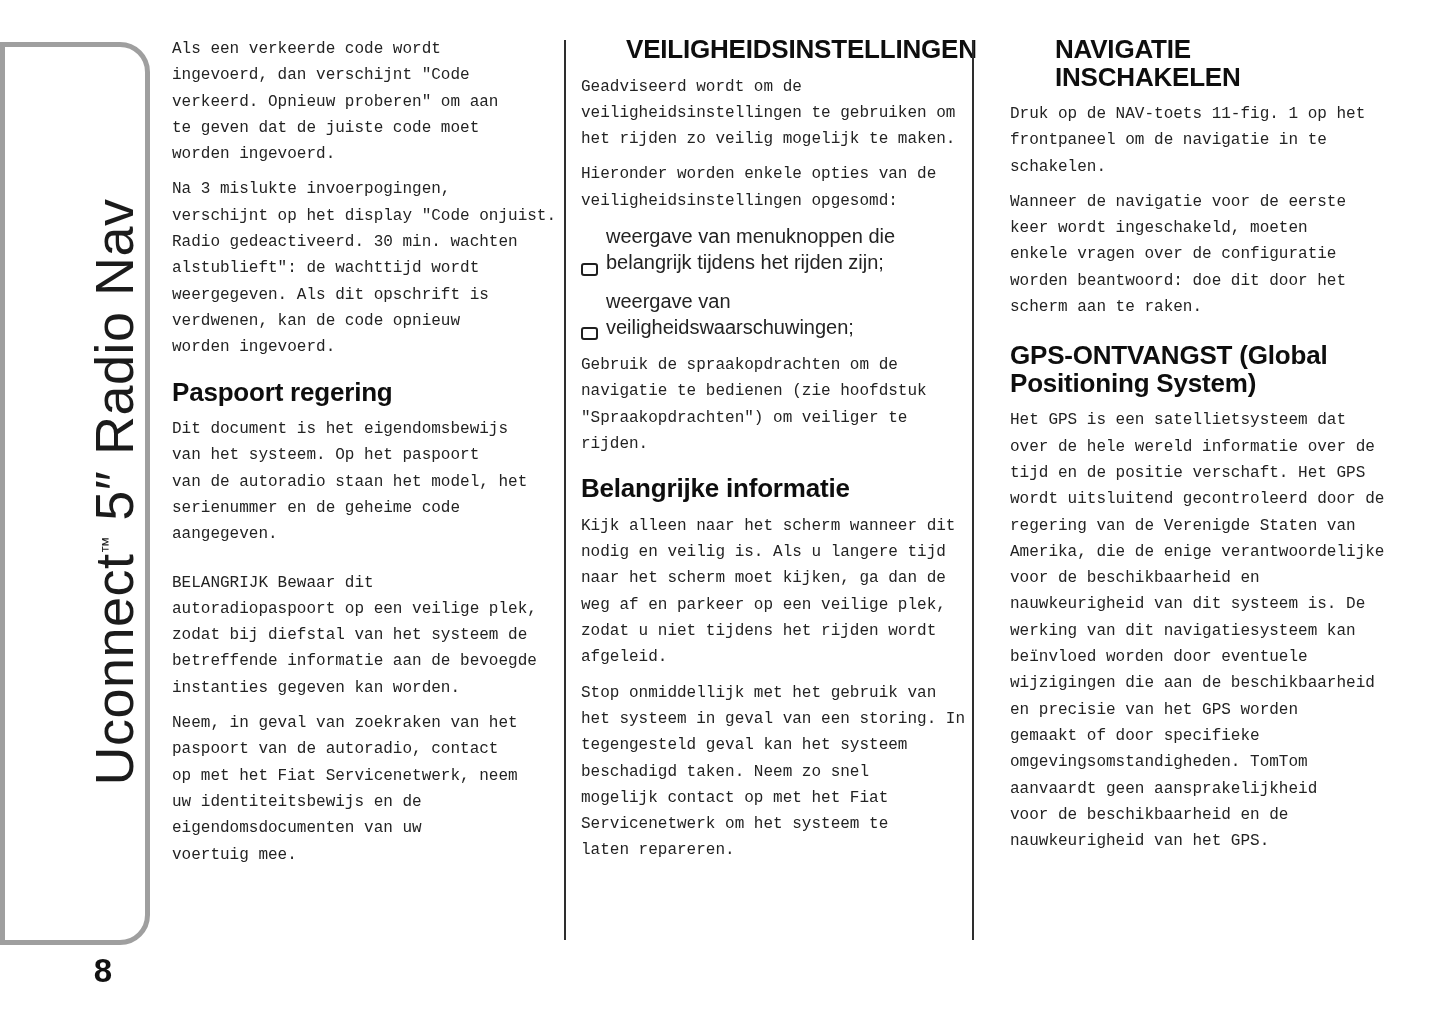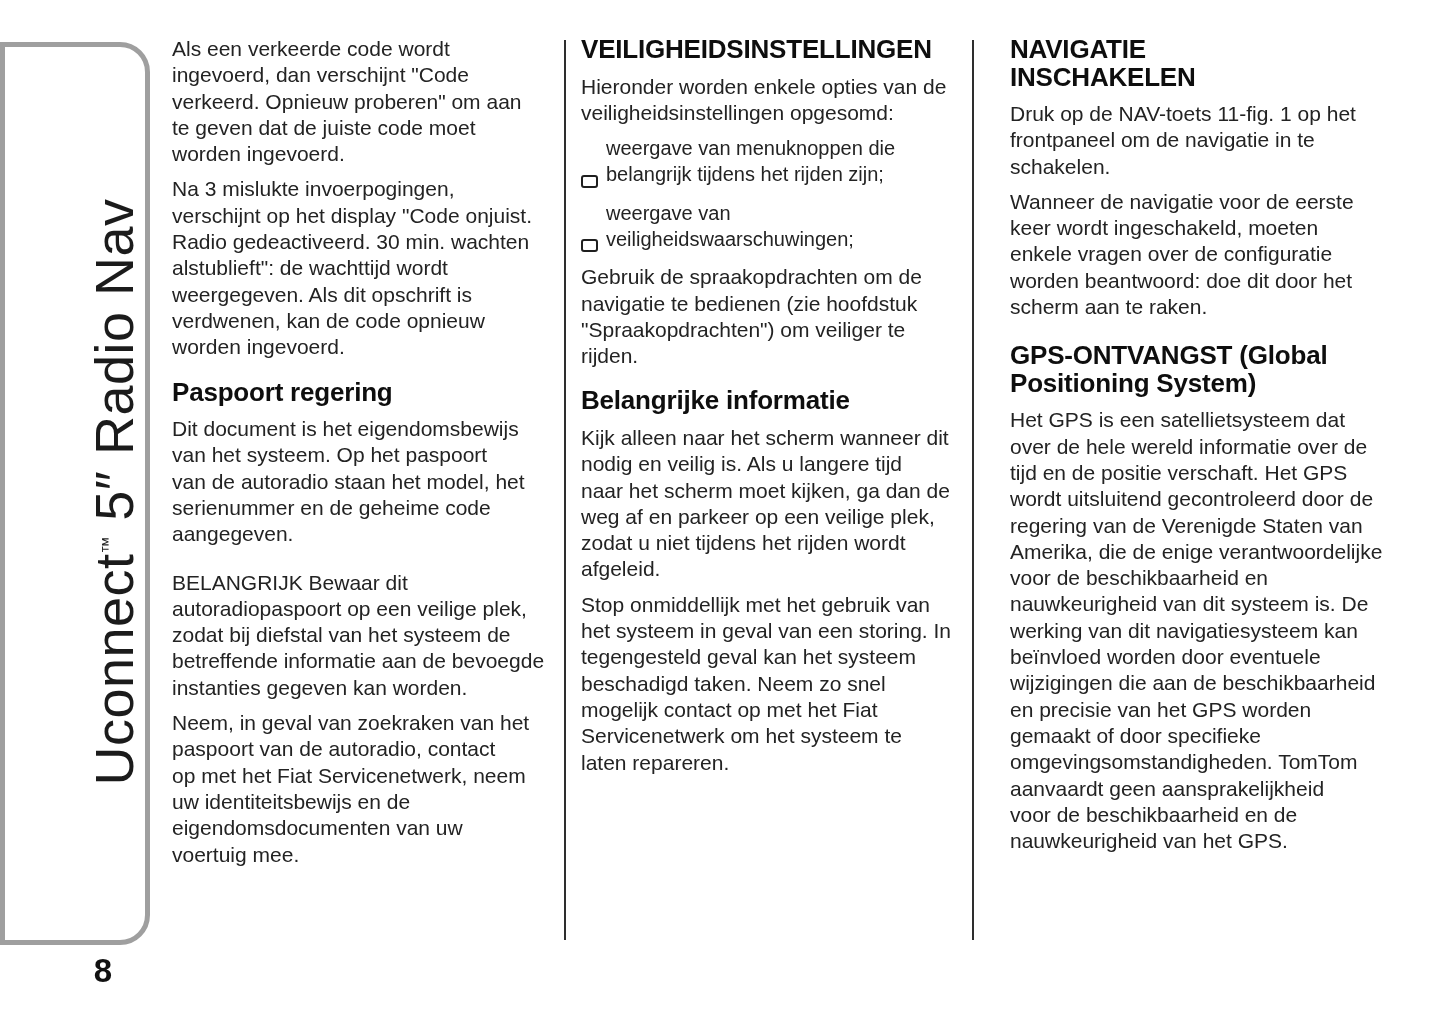--- a/index.html
+++ b/index.html
@@ -66,38 +66,39 @@
   .separator{
     position:absolute;
     top:40px;
     width:2px;height:900px;
     background:var(--c-separator);
   }
   #sep-1{left:564px;}
   #sep-2{left:972px;}
   
   .para{
-    font-size:21px;
+    font-size:16px;
     line-height:26.3px;
     white-space:pre;
     margin-bottom:9px;
     color:var(--c-text);
+    font-family:Liberation Mono, monospace;
   }
   .para.spaced{margin-top:22px;}
   .heading{
     font-size:26px;
     line-height:27.5px;
     font-weight:bold;
     white-space:pre;
     color:var(--c-heading);
     margin-top:18px;
     margin-bottom:10px;
     letter-spacing:-0.2px;
   }
-  .heading.first{margin-top:0;}
+  .heading.first{margin-top:0;margin-left:45px;}
   .heading.gps{margin-top:22px;}
   .bullet-item{
     display:flex;
     align-items:flex-end;
     margin-bottom:12px;
   }
   .bullet-box{
     flex:0 0 auto;
     width:17px;height:13px;
     border:2.5px solid #1f1f1f;
@@ -152,20 +153,23 @@
       <div class="para">Neem, in geval van zoekraken van het
 paspoort van de autoradio, contact
 op met het Fiat Servicenetwerk, neem
 uw identiteitsbewijs en de
 eigendomsdocumenten van uw
 voertuig mee.</div>
     </div>
   <div id="sep-1" class="separator"></div>
   <div id="col-2" class="col">
       <div class="heading first">VEILIGHEIDSINSTELLINGEN</div>
+      <div class="para">Geadviseerd wordt om de
+veiligheidsinstellingen te gebruiken om
+het rijden zo veilig mogelijk te maken.</div>
       <div class="para">Hieronder worden enkele opties van de
 veiligheidsinstellingen opgesomd:</div>
       <div class="bullet-item">
         <span class="bullet-box"></span>
         <span class="bullet-text">weergave van menuknoppen die
 belangrijk tijdens het rijden zijn;</span>
       </div>
       <div class="bullet-item">
         <span class="bullet-box"></span>
         <span class="bullet-text">weergave van

